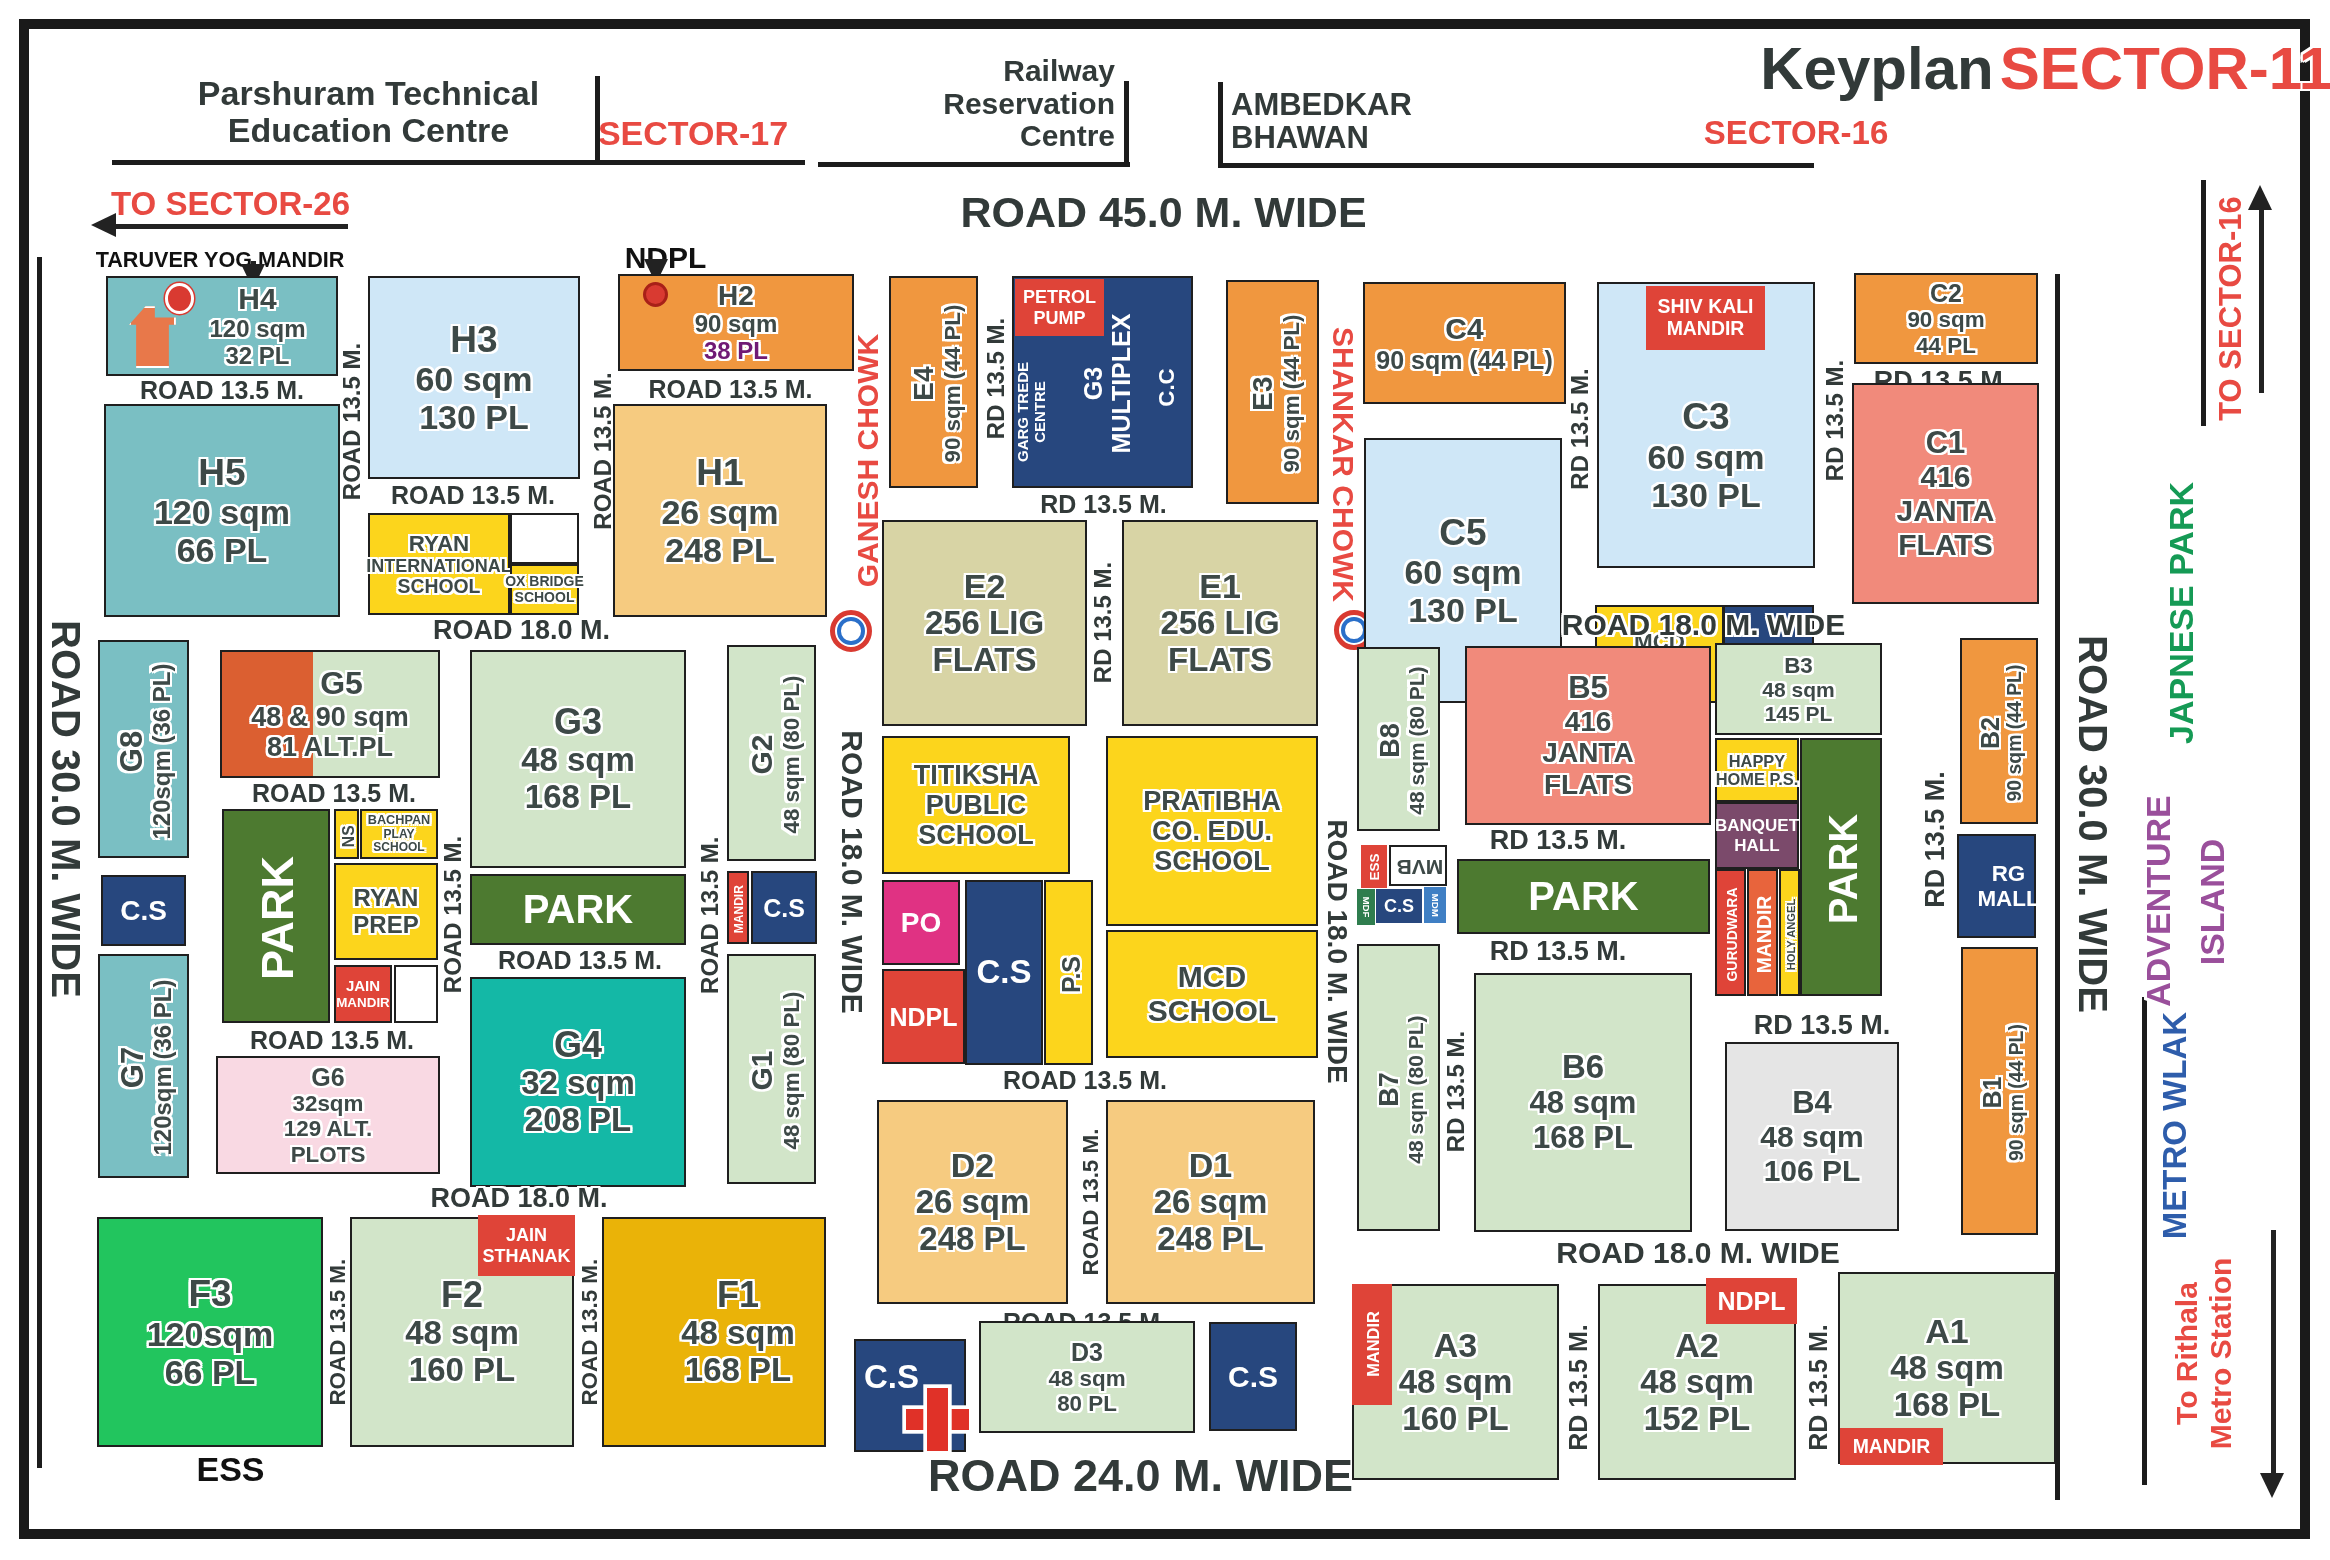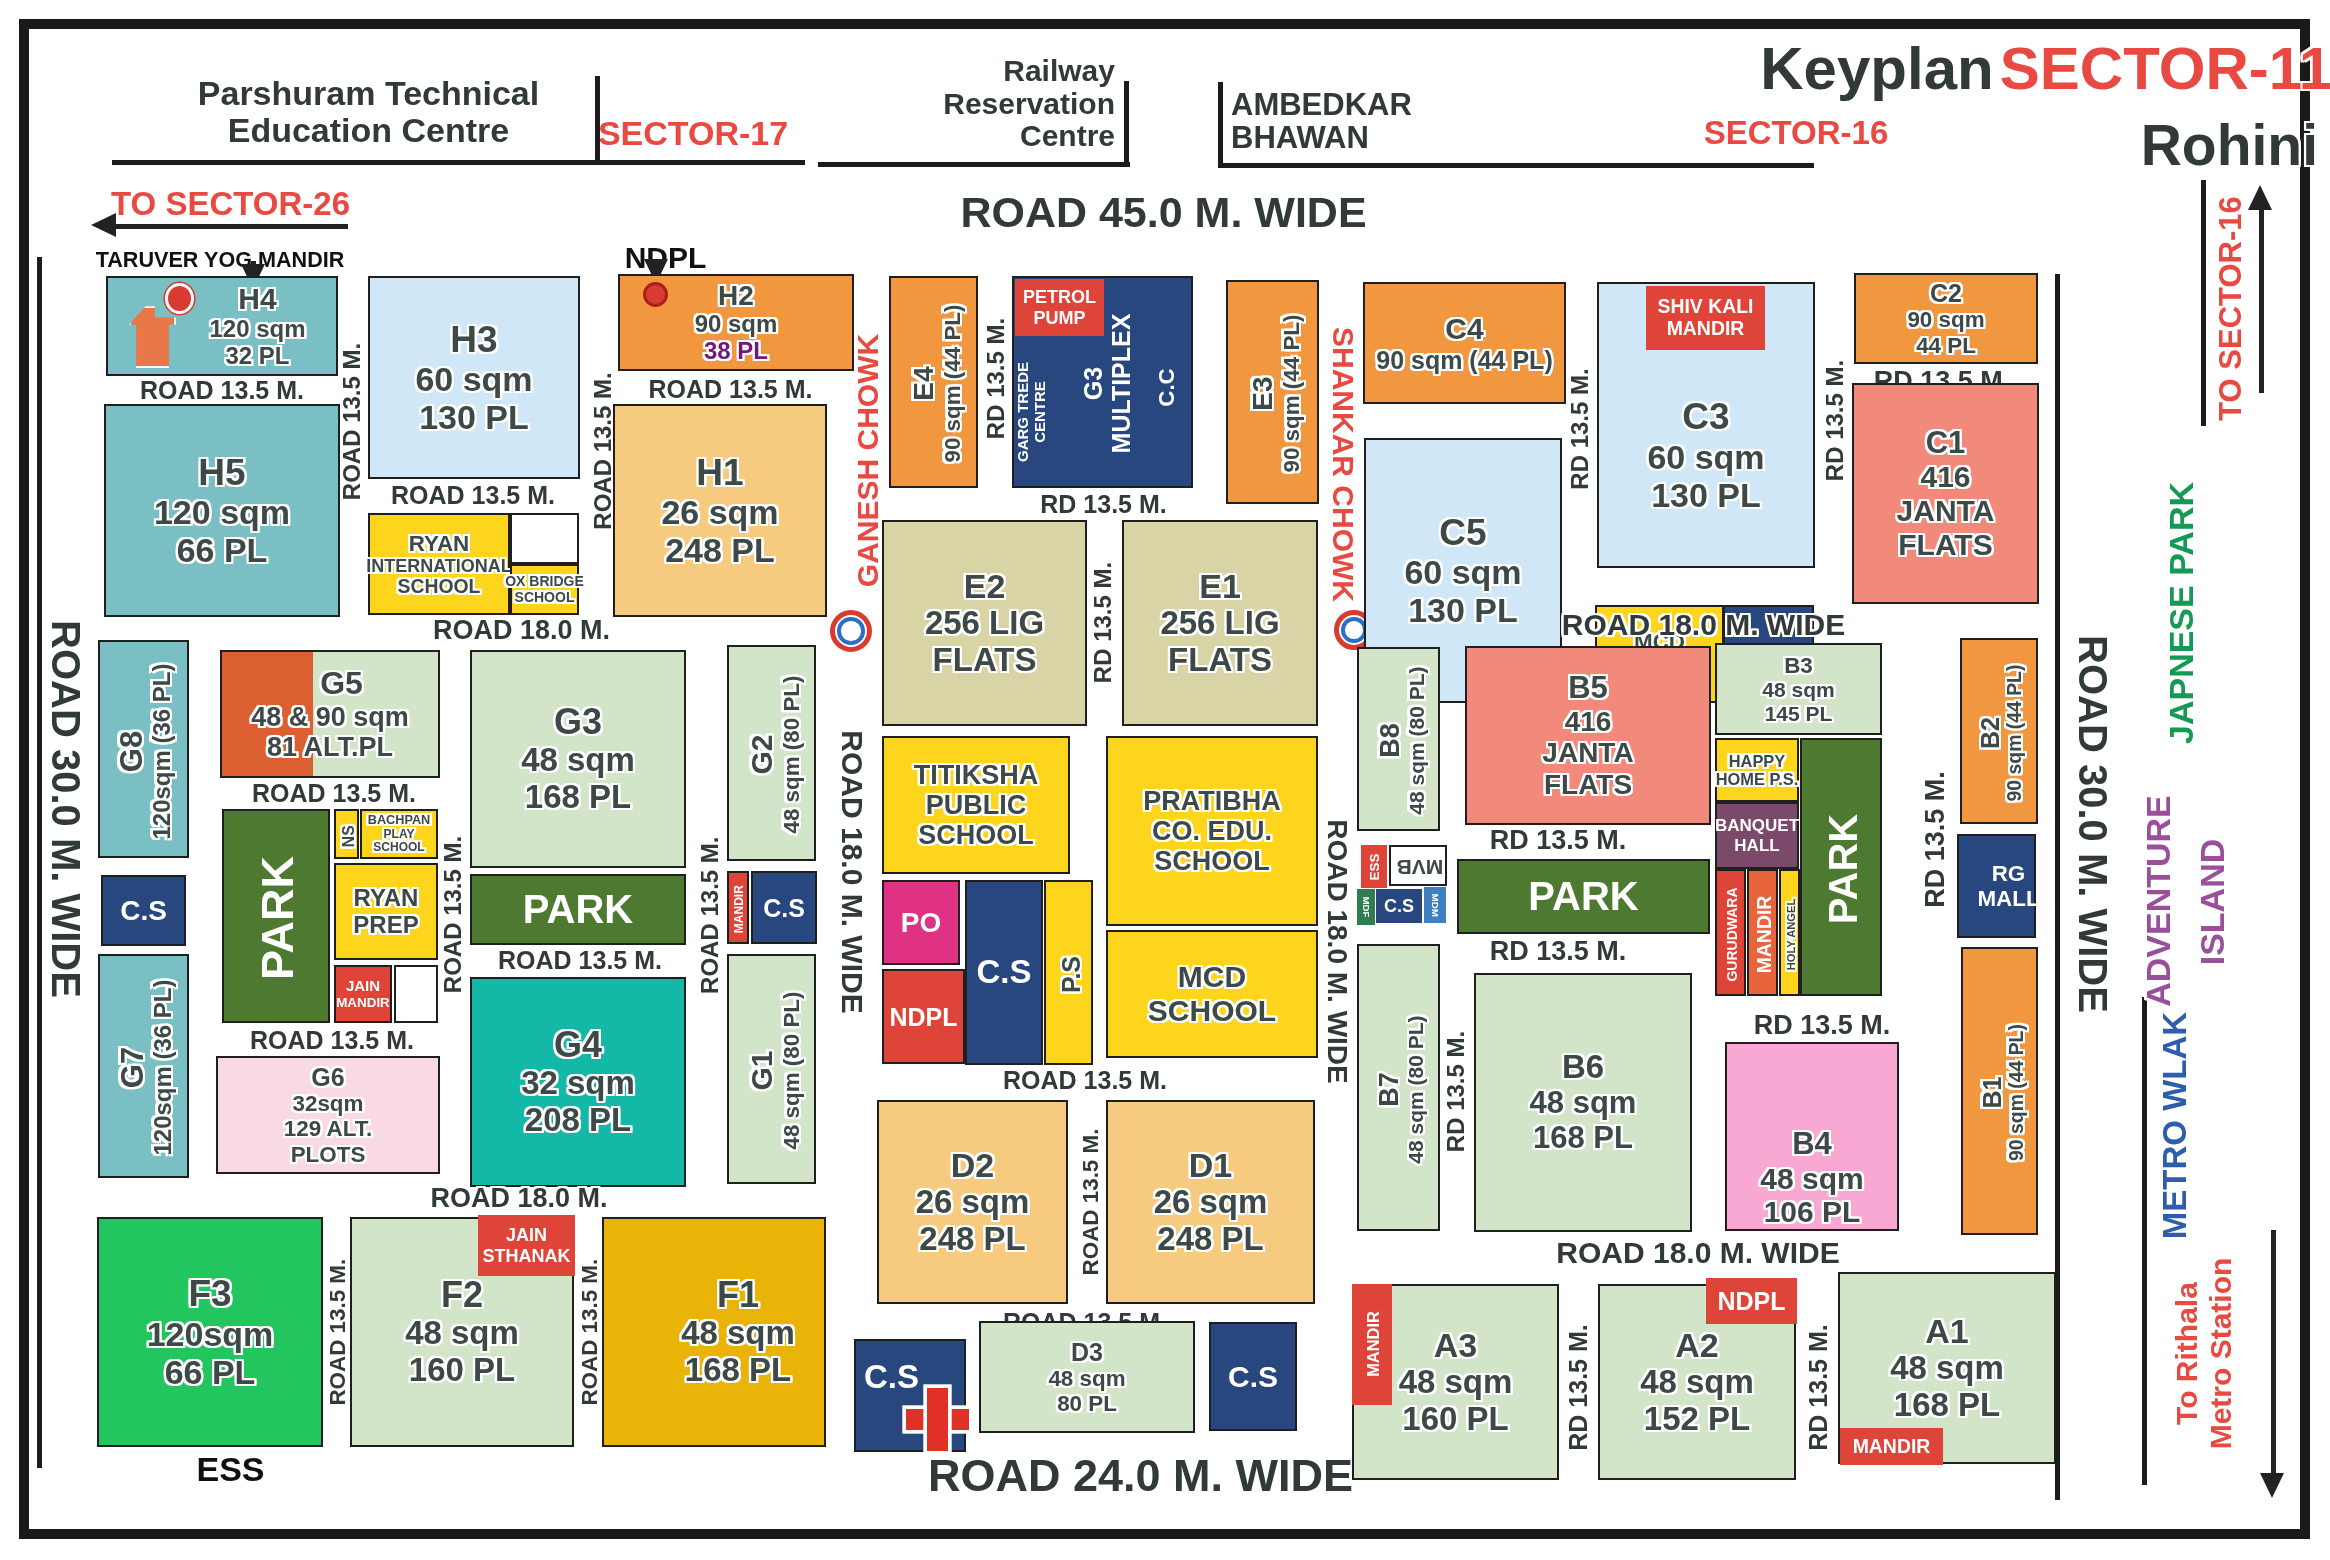--- a/index.html
+++ b/index.html
@@ -58,23 +58,20 @@
     </div>
     <div class="item label" style="left: 1703px; top: 113px; width: 186px; height: 39px;">
       <div class="line halo" style="font-size: 33px; color: rgb(232, 74, 66);">SECTOR-16</div>
     </div>
     <div class="item label" style="left: 1737px; top: 28px; width: 280px; height: 82px;">
       <div class="line halo" style="font-size: 60px; color: rgb(50, 58, 57);">Keyplan</div>
     </div>
     <div class="item label" style="left: 2013px; top: 28px; width: 306px; height: 82px;">
       <div class="line halo" style="font-size: 60px; color: rgb(232, 74, 66);">SECTOR-11</div>
     </div>
-    <div class="item label" style="left: 2102px; top: 110px; width: 216px; height: 71px;">
-      <div class="line halo" style="font-size: 57px; color: rgb(50, 58, 57); align-self: flex-end;">Rohini</div>
-    </div>
     <div class="item label" style="left: 895px; top: 188px; width: 537px; height: 49px;">
       <div class="line halo" style="font-size: 43px; color: rgb(50, 58, 57);">ROAD 45.0 M. WIDE</div>
     </div>
     <div class="item label" style="left: 104px; top: 186px; width: 253px; height: 36px;">
       <div class="line halo" style="font-size: 33px; color: rgb(232, 74, 66);">TO SECTOR-26</div>
     </div>
     <div class="item label" style="left: 97px; top: 247px; width: 246px; height: 25px;">
       <div class="line halo" style="font-size: 21.6px; color: rgb(17, 17, 17);">TARUVER YOG MANDIR</div>
     </div>
     <div class="item label" style="left: 617px; top: 243px; width: 97px; height: 31px;">
@@ -631,21 +628,21 @@
       </div>
     </div>
     <div class="item block" style="left: 1800px; top: 738px; width: 82px; height: 258px; background: rgb(77, 122, 48);">
       <div class="vwrap" style="width: 258px; height: 82px; left: -88px; top: 88px; transform: rotate(-90deg);">
         <div class="line" style="font-size: 40px; color: rgb(255, 255, 255);">PARK</div>
       </div>
     </div>
     <div class="item label" style="left: 1729px; top: 1011px; width: 186px; height: 30px;">
       <div class="line halo" style="font-size: 27px; color: rgb(50, 58, 57);">RD 13.5 M.</div>
     </div>
-    <div class="item block" style="left: 1725px; top: 1042px; width: 174px; height: 189px; background: #f9a8d4; justify-content: flex-end;">
+    <div class="item block" style="left: 1725px; top: 1042px; width: 174px; height: 189px; background: #e5e5e5;">
       <div class="line halo" style="font-size: 31px; color: rgb(61, 73, 71);">B4</div>
       <div class="line halo" style="font-size: 30px; color: rgb(61, 73, 71);">48 sqm</div>
       <div class="line halo" style="font-size: 30px; color: rgb(61, 73, 71);">106 PL</div>
     </div>
     <div class="item label" style="left: 1919px; top: 701px; width: 33px; height: 276px;">
       <div class="vwrap" style="width: 276px; height: 33px; left: -122px; top: 122px; transform: rotate(-90deg);">
         <div class="line halo" style="font-size: 27px; color: rgb(50, 58, 57);">RD 13.5 M.</div>
       </div>
     </div>
     <div class="item block" style="left: 1960px; top: 638px; width: 78px; height: 186px; background: rgb(240, 151, 63);">

